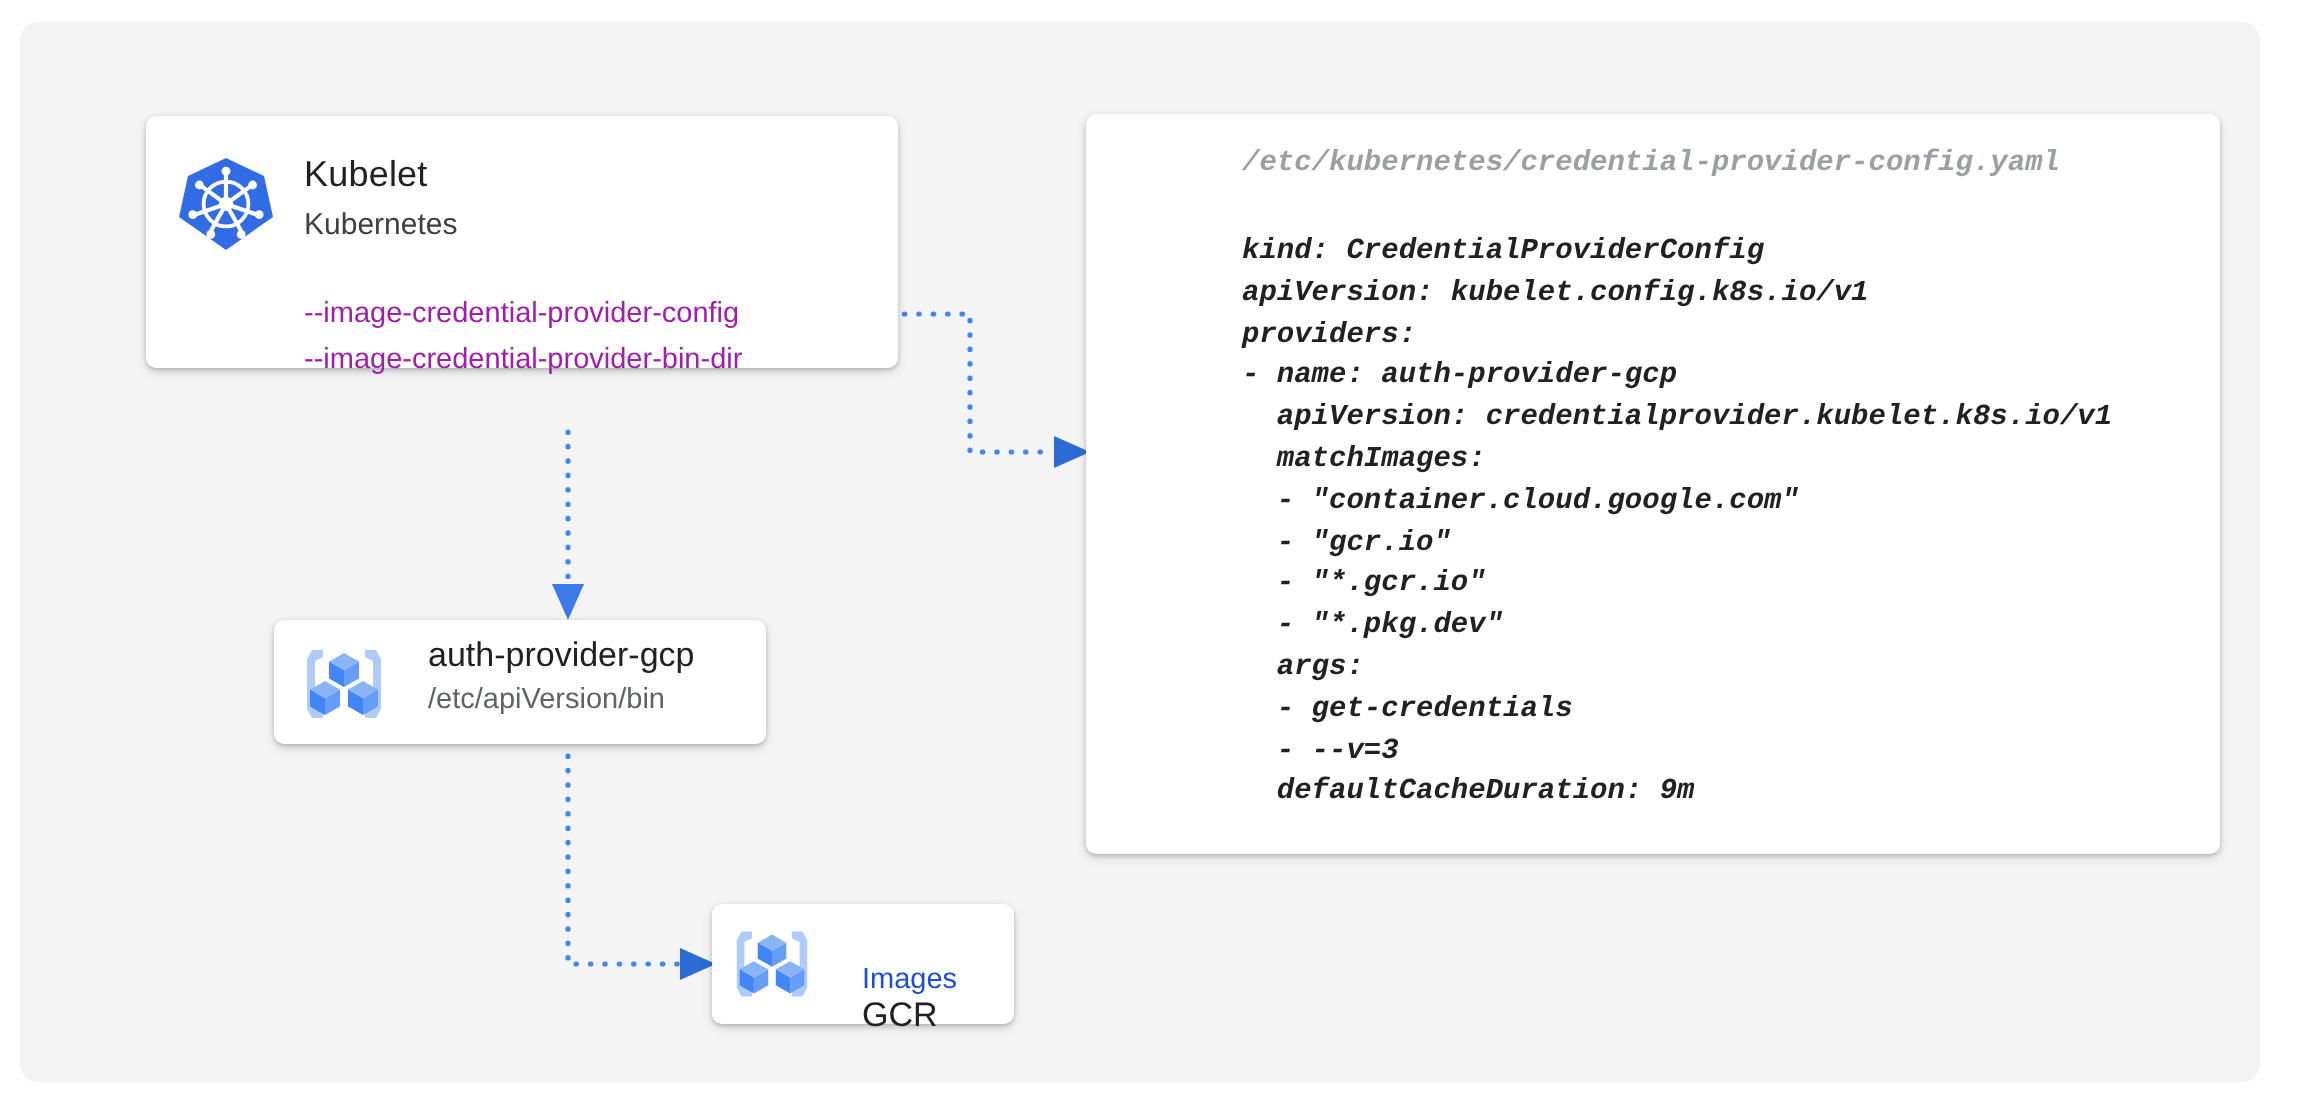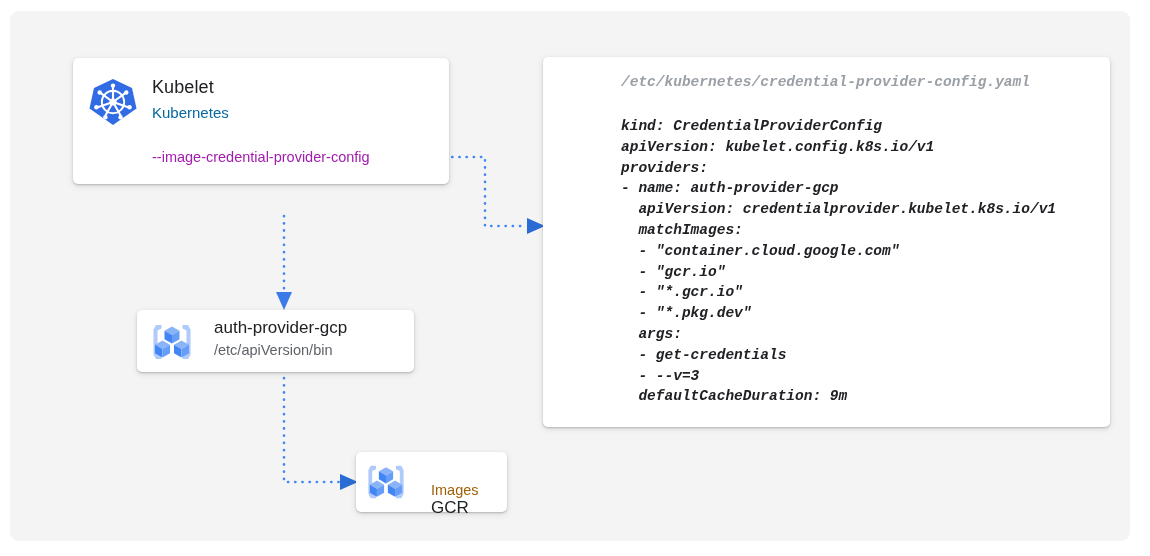--- a/index.html
+++ b/index.html
@@ -54,39 +54,38 @@
     top: 19px;
     font-size: 18px;
     color: #202124;
     letter-spacing: .1px;
   }
   #kubelet-subtitle {
     position: absolute;
     left: 79px;
     top: 46px;
     font-size: 15px;
-    color: #0369a1;
+    color: #404040;
   }
   .flag {
     position: absolute;
     left: 79px;
     font-size: 14.5px;
     color: #a21caf;
     white-space: nowrap;
   }
   #flag-0 { top: 91px; }
   #flag-1 { top: 114px; }
 
   
   #auth-card {
     left: 137px;
     top: 310px;
     width: 246px;
     height: 62px;
-    padding-left: 31px;
   }
   #auth-icon {
     position: absolute;
     left: 14px;
     top: 11px;
     width: 42px;
     height: 42px;
   }
   #auth-title {
     position: absolute;
@@ -123,21 +122,21 @@
     top: 7px;
     font-size: 17px;
     color: #202124;
     margin-top: 39px;
   }
   #gcr-subtitle {
     position: absolute;
     left: 75px;
     top: 30px;
     font-size: 14.5px;
-    color: #a16207;
+    color: #1d4ed8;
   }
 
   
   #yaml-card {
     left: 543px;
     top: 41px;
     width: 567px;
     height: 370px;
     margin-top: 16px;
   }
@@ -221,20 +220,21 @@
         <circle cx="42.6" cy="31.3" r="2.2"></circle>
         <circle cx="33.6" cy="41.2" r="2.2"></circle>
         <circle cx="18.4" cy="41.2" r="2.2"></circle>
         <circle cx="9.4" cy="31.3" r="2.2"></circle>
         <circle cx="12.7" cy="16.5" r="2.2"></circle>
       </g>
     </svg>
     <div id="kubelet-title">Kubelet</div>
     <div id="kubelet-subtitle">Kubernetes</div>
     <div class="flag" id="flag-0">--image-credential-provider-config</div>
+    <div class="flag" id="flag-1">--image-credential-provider-bin-dir</div>
   </div>
 
   <div class="card" id="auth-card">
     <svg id="auth-icon" viewBox="0 0 42 42">
       <g fill="#aecbfa">
         <path d="M10.5 4 L5 4 L2.5 8.5 L2.5 33.5 L5 38 L10.5 38 L10.5 34.5 L6.5 32.5 L6.5 9.5 L10.5 7.5 Z"></path>
         <path d="M31.5 4 L37 4 L39.5 8.5 L39.5 33.5 L37 38 L31.5 38 L31.5 34.5 L35.5 32.5 L35.5 9.5 L31.5 7.5 Z"></path>
       </g>
       <g>
 

